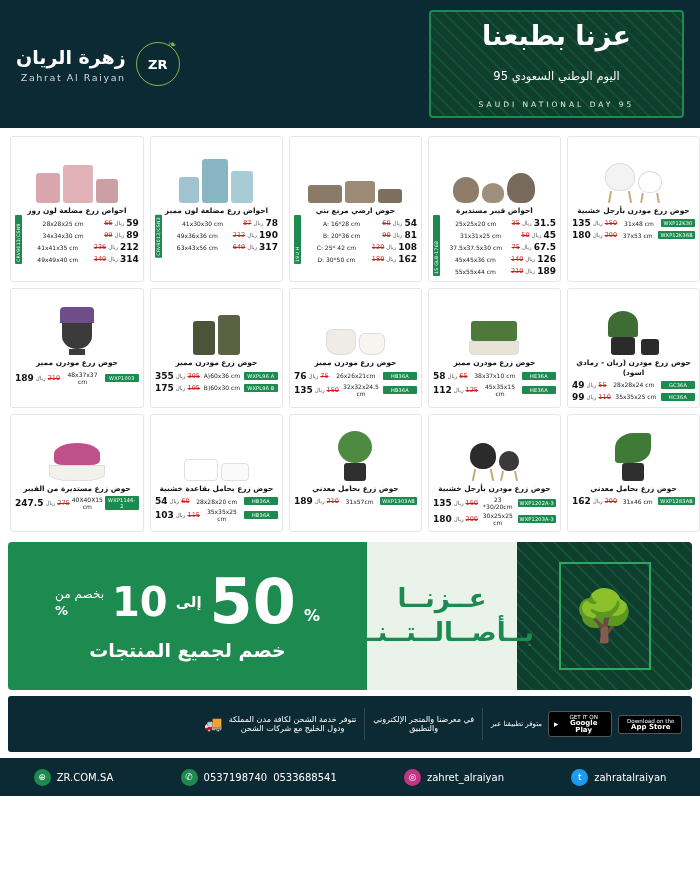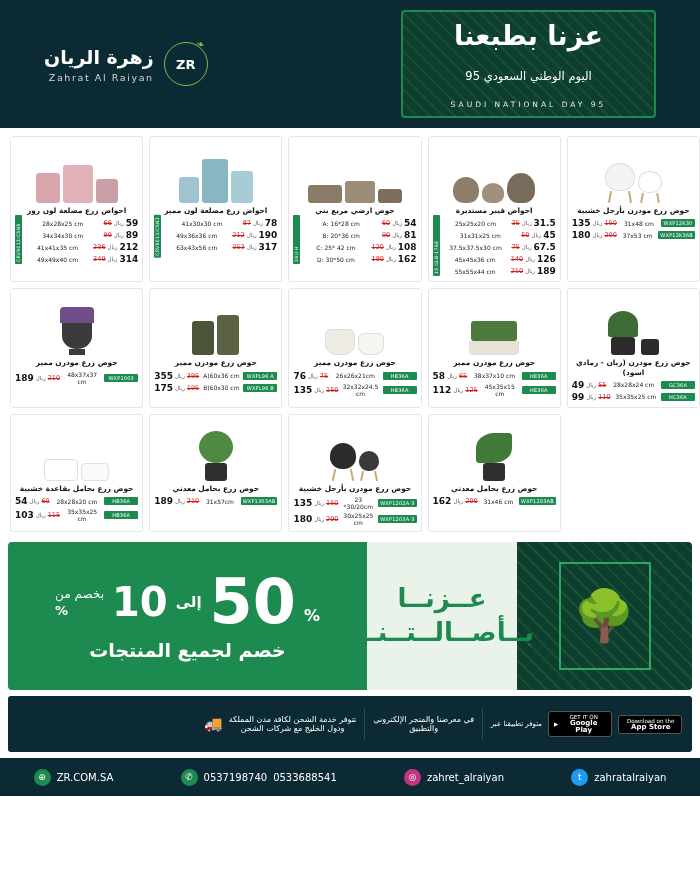--- a/index.html
+++ b/index.html
@@ -5,21 +5,21 @@
   * { box-sizing: border-box; margin:0; padding:0; }
   body {
     width:700px; height:875px; background:#ffffff;
     font-family:"DejaVu Sans", sans-serif; overflow:hidden;
   }
   .page { width:700px; height:875px; position:relative; background:#ffffff; }
 
   
   .header {
     height:128px; background:#0c2a33; display:flex; align-items:center;
-    justify-content:space-between; padding:0 44px;
+    justify-content:space-between; padding:0 16px;
   }
   .brand { display:flex; align-items:center; gap:10px; }
   .brand-text { text-align:right; color:#ffffff; }
   .brand-ar { font-size:19px; font-weight:bold; letter-spacing:0.5px; }
   .brand-en { font-size:9.5px; color:#cfd9da; letter-spacing:1.6px; margin-top:4px; }
   .brand-mark {
     width:44px; height:44px; border-radius:50%; border:1.6px solid #7dbb4a;
     display:flex; align-items:center; justify-content:center; color:#ffffff;
     font-size:13px; font-weight:bold; position:relative;
   }
@@ -218,21 +218,21 @@
             </div>
           <div class="row">
               <span class="new">190</span>
               <span class="cur">ريال</span>
               <span class="old">212</span>
               <span class="dim">49x36x36 cm</span>
             </div>
           <div class="row">
               <span class="new">317</span>
               <span class="cur">ريال</span>
-              <span class="old">353</span>
+              <span class="old">649</span>
               <span class="dim">63x43x56 cm</span>
             </div>
         </div>
       </div>
     </div>
 
     <div class="card">
       <div class="ph">
         <div class="pot" style="width:34px;height:18px;background:#8a7a68"></div>
         <div class="pot" style="width:30px;height:22px;background:#9b8b77"></div>
@@ -464,20 +464,38 @@
         <div class="row">
             <span class="sku">HC36A</span>
             <span class="dim">35x35x25 cm</span>
             <span class="old">110</span>
             <span class="cur">ريال</span>
             <span class="new">99</span>
           </div>
       </div>
     </div>
 
+    <div class="card">
+      <div class="ph">
+        <div style="display:flex;flex-direction:column;align-items:center">
+          <div style="width:46px;height:22px;background:#c0508a;border-radius:50% 50% 20% 20%"></div>
+          <div class="pot" style="width:56px;height:16px;background:#f2f1ec;border:1px solid #ddd;border-radius:0 0 40% 40%"></div>
+        </div>
+      </div>
+      <div class="p-title">حوض زرع مستديرة من الفيبر</div>
+      <div class="rows">
+        <div class="row">
+            <span class="sku">WXP1146-2</span>
+            <span class="dim">40X40X15 cm</span>
+            <span class="old">275</span>
+            <span class="cur">ريال</span>
+            <span class="new">247.5</span>
+          </div>
+      </div>
+    </div>
 
     <div class="card">
       <div class="ph">
         <div class="pot" style="width:34px;height:22px;background:#ffffff;border:1px solid #e0e0e0;border-radius:4px"></div>
         <div class="pot" style="width:28px;height:18px;background:#fafafa;border:1px solid #e0e0e0;border-radius:4px"></div>
       </div>
       <div class="p-title">حوض زرع بحامل بقاعدة خشبية</div>
       <div class="rows">
         <div class="row">
             <span class="sku">HB36A</span>

